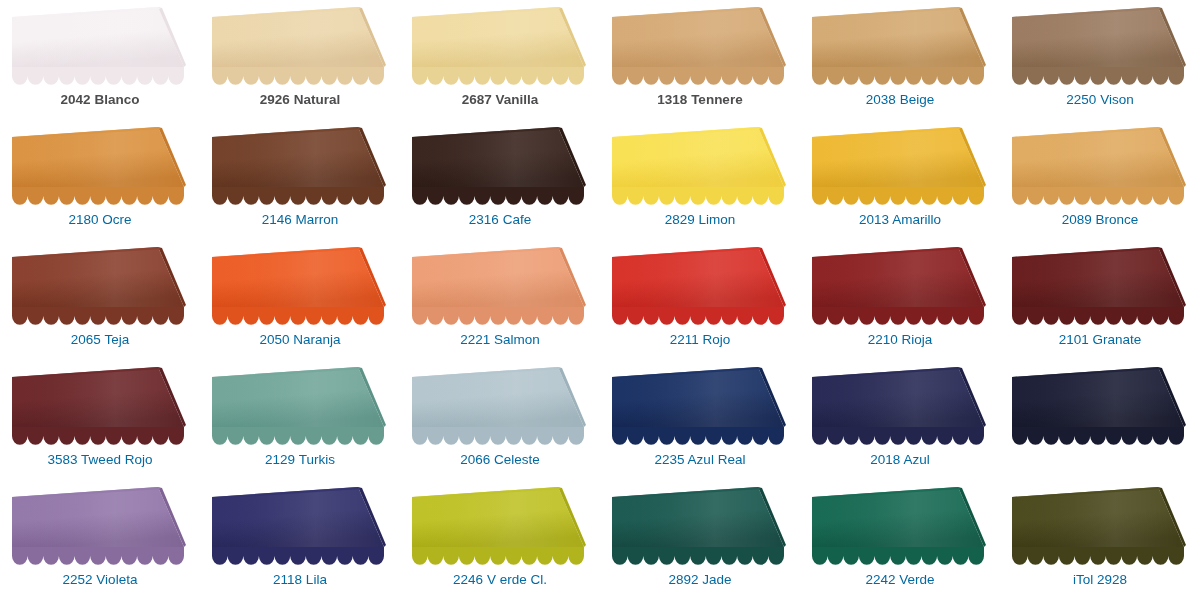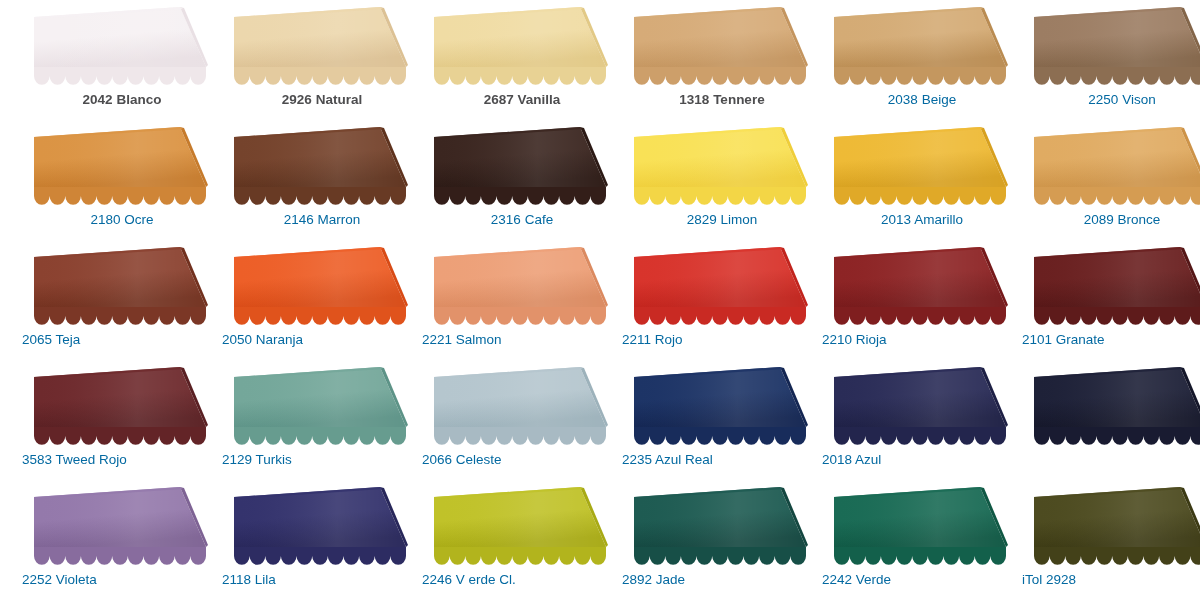--- a/index.html
+++ b/index.html
@@ -13,42 +13,41 @@
     width:1200px;height:605px;position:relative;
     display:grid;
     grid-template-columns:repeat(6,200px);
     grid-template-rows:repeat(5,120px);
     align-content:start;
   }
   .swatch-cell{
     position:relative;
     width:200px;height:120px;
     box-sizing:border-box;
-    margin-left:22px;
   }
   
   .awning{
     position:absolute;
     left:10px;top:5px;
     width:180px;height:83px;
   }
   .awning svg{display:block;width:180px;height:83px;}
 
   
   .swatch-label{
     position:absolute;
     left:0;right:0;
     top:92px;
     font-size:13.5px;
     line-height:16px;
     color:#0369a1;
     white-space:nowrap;
   }
   .row-center .swatch-label{ text-align:center; }
-  .row-left   .swatch-label{ text-align:left; }
+  .row-left   .swatch-label{ text-align:center; }
   .row-bold   .swatch-label{ font-weight:bold; color:#4d4d4f; }
   .lbl-reg{ font-weight:normal; }
 </style>
 </head>
 <body>
 
 <div id="chart">
     <div class="swatch-cell row-center row-bold">
       <div class="awning">
   <svg viewBox="0 0 180 83" xmlns="http://www.w3.org/2000/svg" shape-rendering="geometricPrecision">

